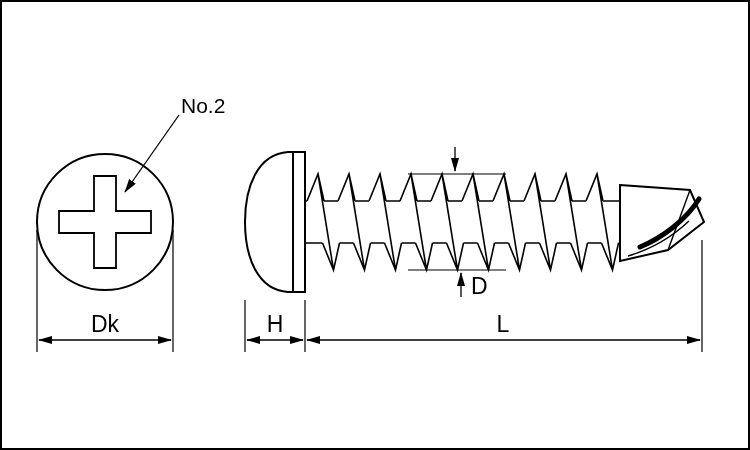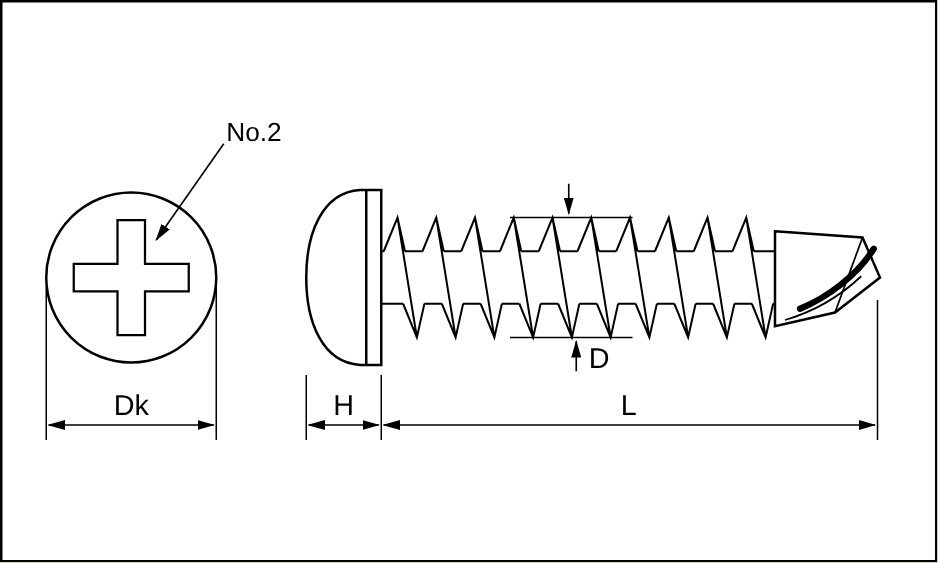--- a/index.html
+++ b/index.html
@@ -1,16 +1,16 @@
 <!DOCTYPE html>
 <html><head>
 <meta charset="utf-8">
 <style>
   html,body{margin:0;padding:0;background:#ffffff;}
-  .wrap{width:750px;height:450px;position:relative;background:#eab308;overflow:hidden;}
+  .wrap{width:750px;height:450px;position:relative;background:#ec4899;overflow:hidden;}
   svg{display:block;}
   text{font-family:"Liberation Sans","DejaVu Sans",sans-serif;fill:#000;}
   .lbl{font-size:23px;}
   .lbl-small{font-size:21px;}
 </style>
 </head>
 <body>
 
 <div class="wrap">
 <svg width="750" height="450" viewBox="0 0 750 450">

